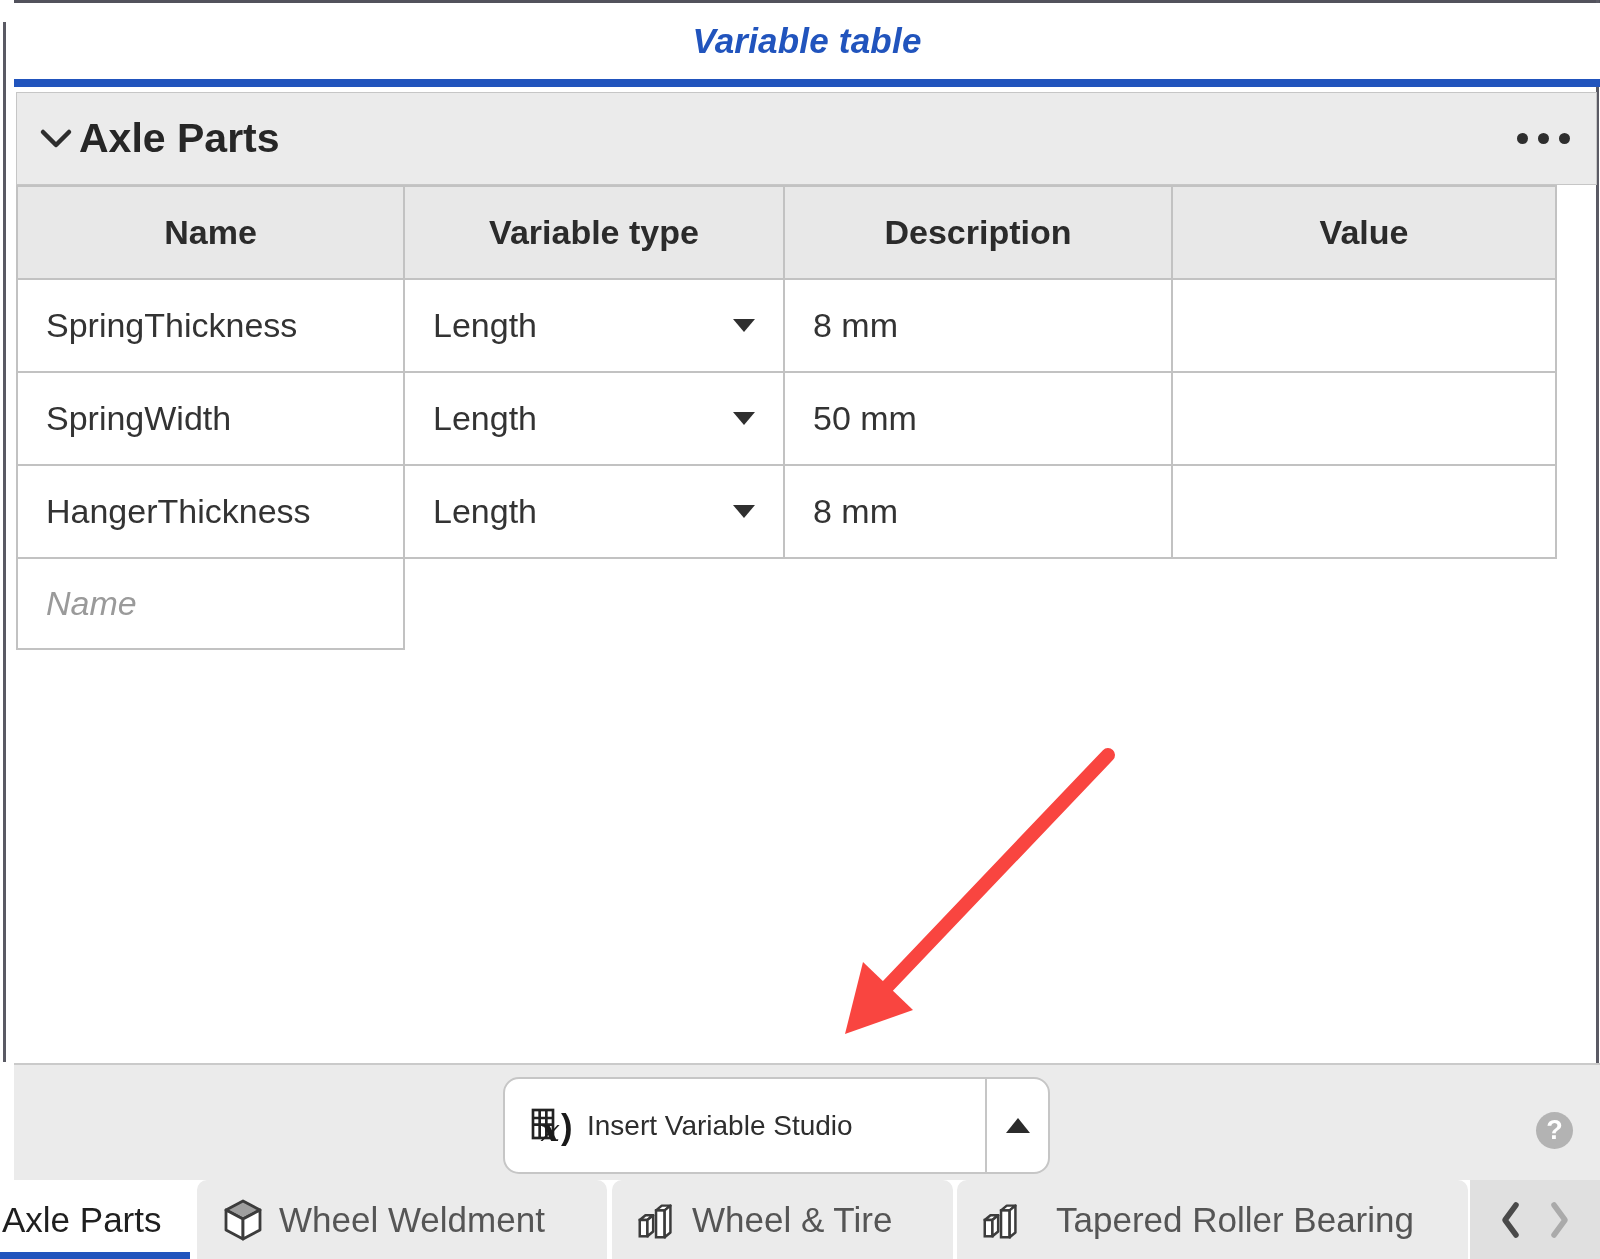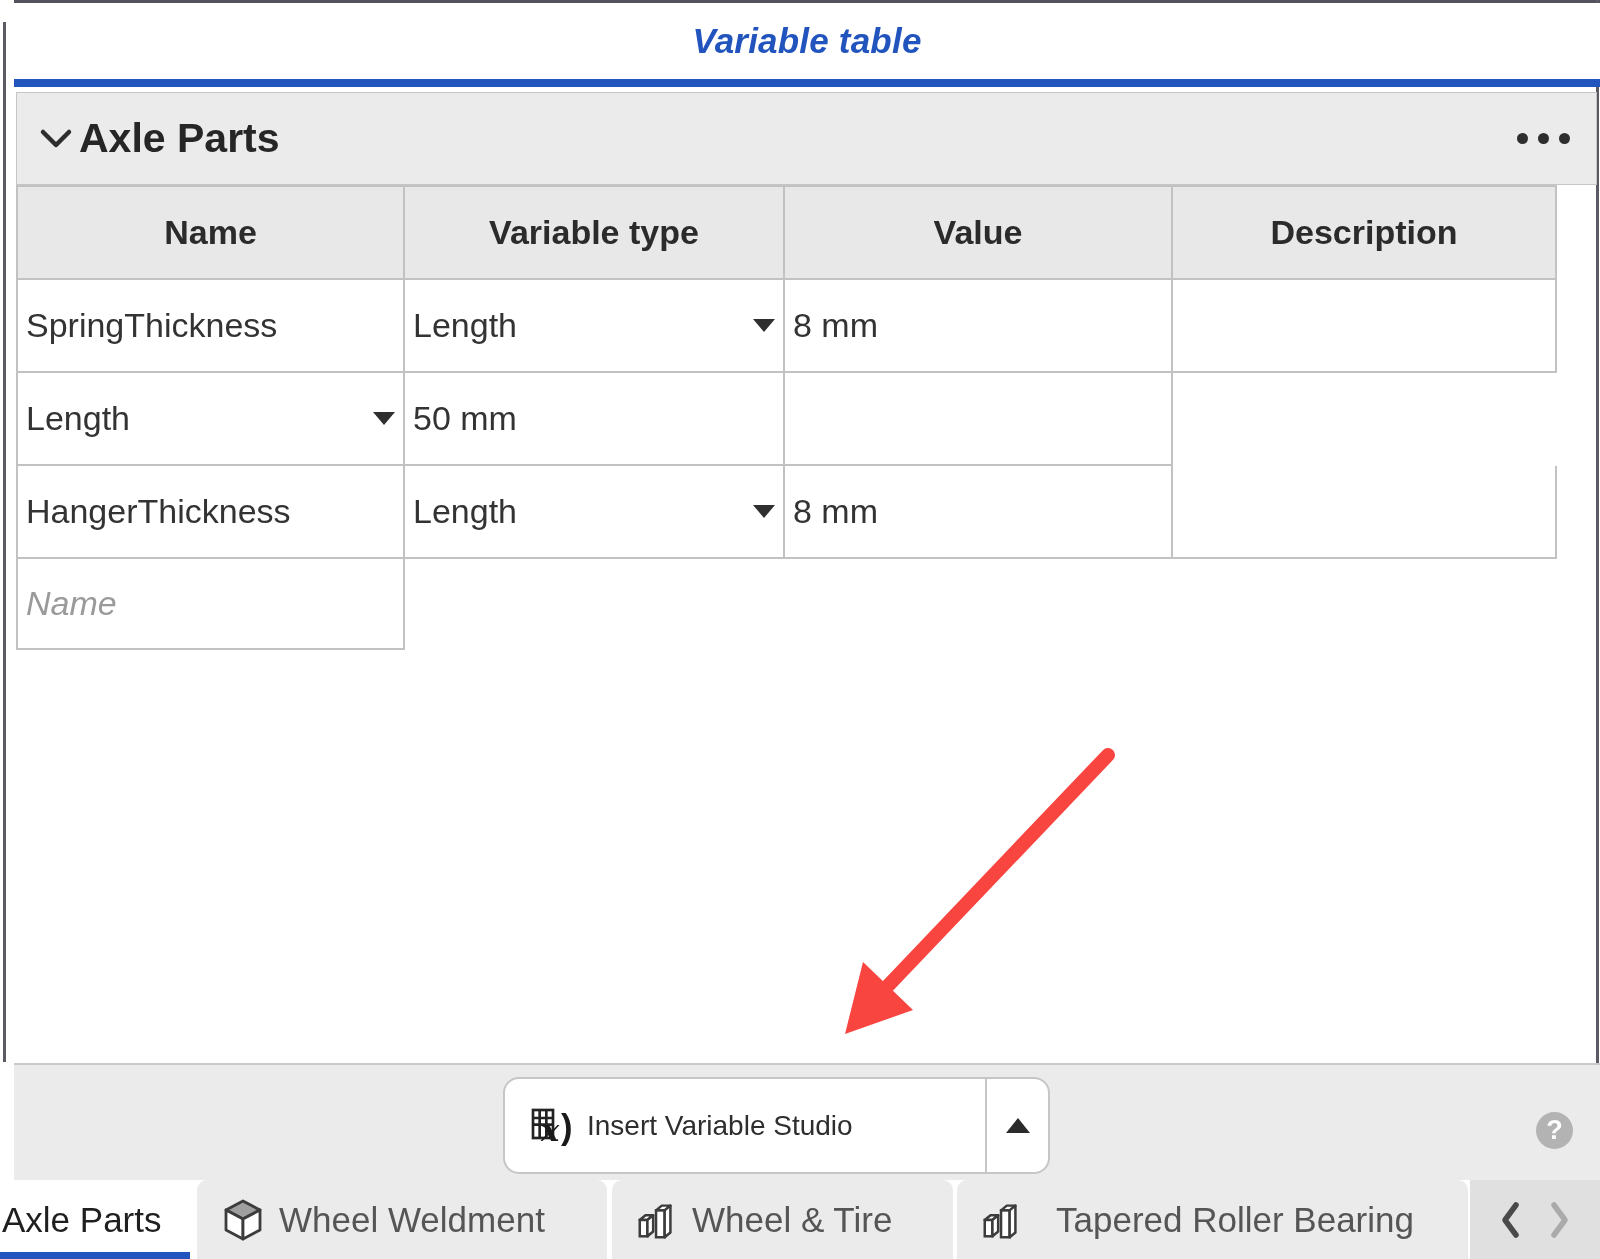--- a/index.html
+++ b/index.html
@@ -24,21 +24,21 @@
   .collapse-toggle { display:flex; align-items:center; cursor:pointer; }
   .section-title { font-size:41px; font-weight:700; color:#262626; margin-left:6px; }
   .section-menu { margin-left:auto; display:flex; gap:10px; align-items:center; cursor:pointer; padding:10px 4px; }
   .section-menu .dot { width:11px; height:11px; border-radius:50%; background:#2e2e2e; }
 
   
   .vtable { position:absolute; left:16px; top:185px; width:1541px;
     border-left:2px solid #c2c2c2; border-top:2px solid #c2c2c2; }
   .vrow { display:grid; grid-template-columns:387px 380px 388px 384px; }
   .cell { border-right:2px solid #c2c2c2; border-bottom:2px solid #c2c2c2;
-    height:93px; display:flex; align-items:center; padding:0 8px; background:#ffffff;
+    height:93px; display:flex; align-items:center; padding:0 28px; background:#ffffff;
     font-size:34px; color:#333333; }
   .vrow.header .cell { height:93px; background:#e8e8e8; justify-content:center;
     font-weight:700; color:#2b2b2b; }
   .type-caret { margin-left:auto; width:0; height:0;
     border-left:11px solid transparent; border-right:11px solid transparent;
     border-top:13px solid #2f2f2f; }
   .vrow.newrow .cell { height:91px; }
   .vrow.newrow .cell.ghost { border:none; background:transparent; }
   .name-input { width:100%; border:none; outline:none; background:transparent;
     font-family:"Liberation Sans", sans-serif; font-style:italic; font-size:34px; color:#9a9a9a; }
@@ -102,35 +102,36 @@
       <span class="dot"></span>
       <span class="dot"></span>
       <span class="dot"></span>
     </span>
   </div>
 
   <div class="vtable">
     <div class="vrow header">
       <div class="cell">Name</div>
       <div class="cell">Variable type</div>
+      <div class="cell">Description</div>
       <div class="cell">Value</div>
-      <div class="cell">Description</div>
     </div>
 
     <div class="vrow">
       <div class="cell">SpringThickness</div>
       <div class="cell">
         <span>Length</span>
         <span class="type-caret"></span>
       </div>
       <div class="cell">8 mm</div>
       <div class="cell"></div>
     </div>
 
     <div class="vrow">
+      <div class="cell">SpringWidth</div>
       <div class="cell">
         <span>Length</span>
         <span class="type-caret"></span>
       </div>
       <div class="cell">50 mm</div>
       <div class="cell"></div>
     </div>
 
     <div class="vrow">
       <div class="cell">HangerThickness</div>

